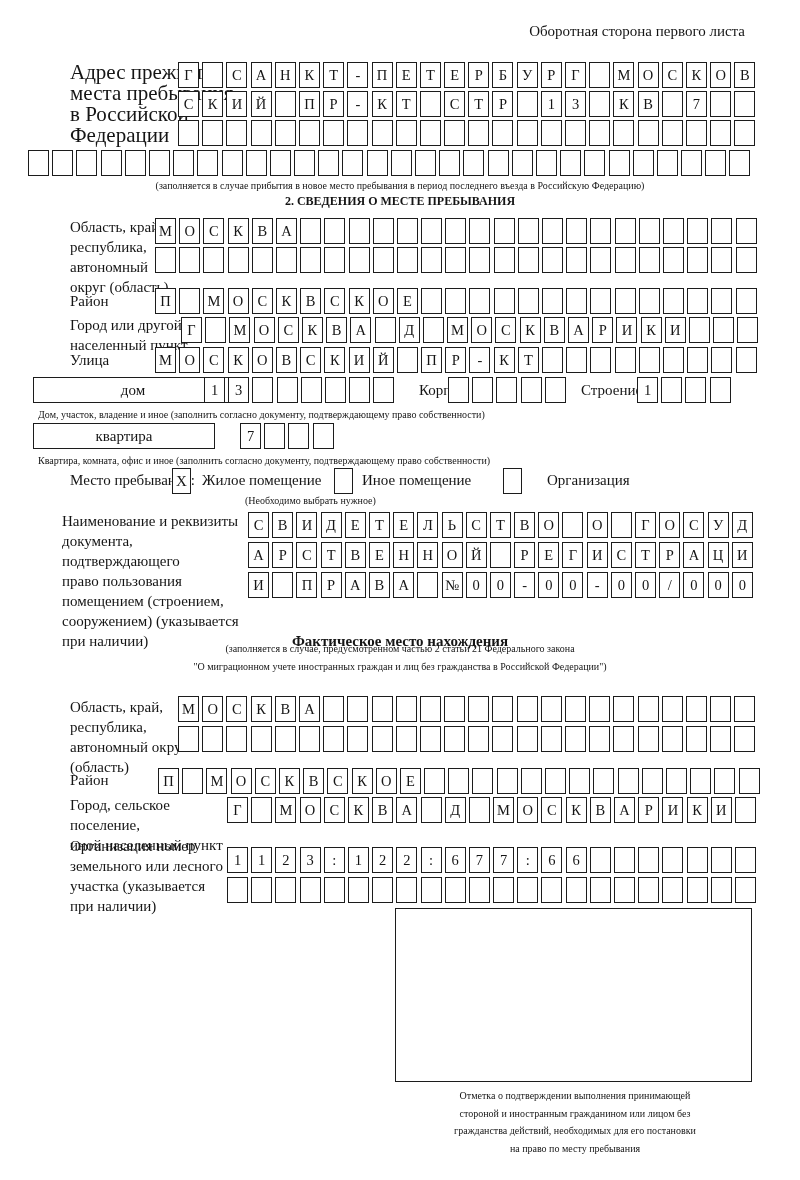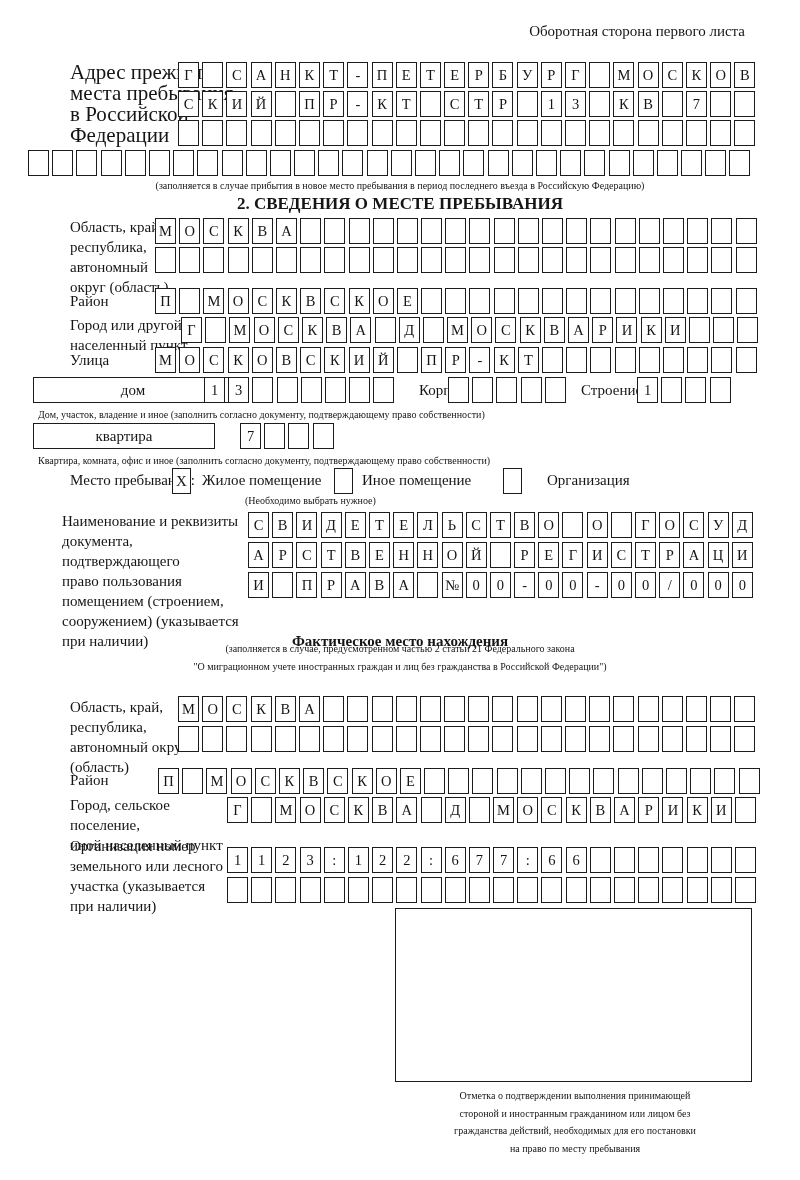--- a/index.html
+++ b/index.html
@@ -137,21 +137,21 @@
       <span class="cell"></span>
       <span class="cell"></span>
       <span class="cell"></span>
       <span class="cell"></span>
       <span class="cell"></span>
       <span class="cell"></span>
       <span class="cell"></span>
     </div>
   <div class="abs note center" style="top:177px;left:0;width:800px;">(заполняется в случае прибытия в новое место пребывания в период последнего въезда в Российскую Федерацию)</div>
 
-  <div class="abs center bold" style="top:194px;left:0;width:800px;font-size:17px;">2. СВЕДЕНИЯ О МЕСТЕ ПРЕБЫВАНИЯ</div>
+  <div class="abs center bold" style="top:194px;left:0;width:800px;font-size:12px;">2. СВЕДЕНИЯ О МЕСТЕ ПРЕБЫВАНИЯ</div>
 
   <div class="abs lbl" style="top:217px;left:70px;width:140px;">Область, край,
 республика,
 автономный
 округ (область)</div>
   <div class="abs cells" style="top:218px;left:155px;">
       <span class="cell">М</span>
       <span class="cell">О</span>
       <span class="cell">С</span>
       <span class="cell">К</span>

